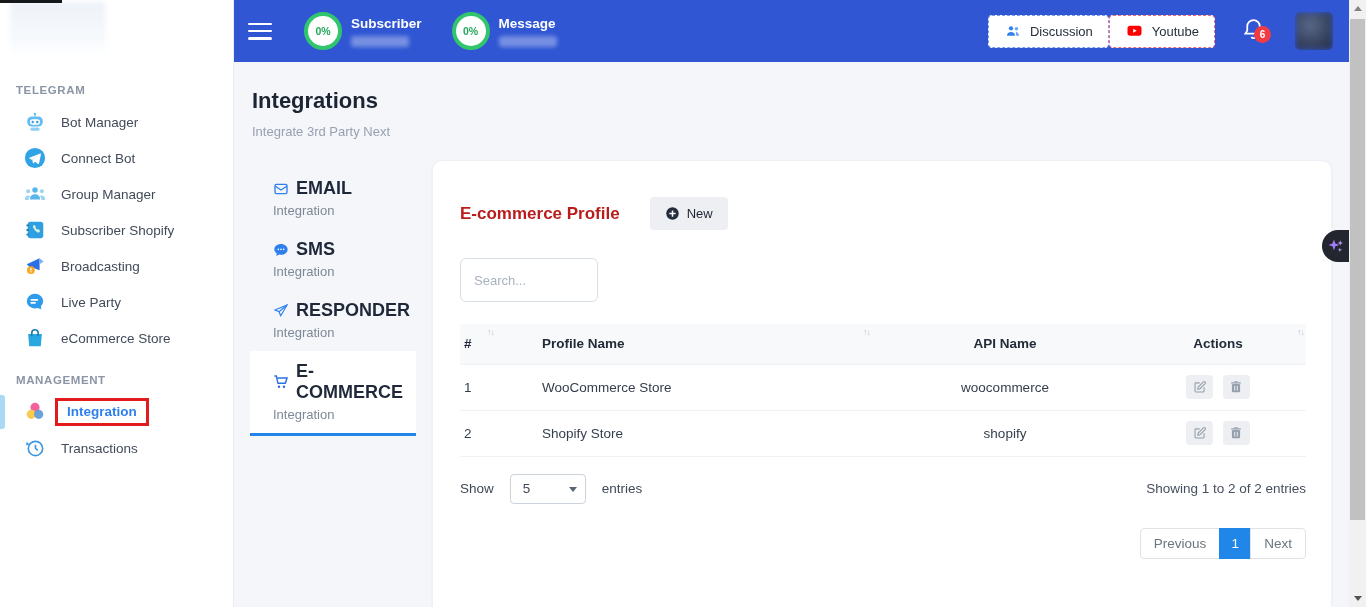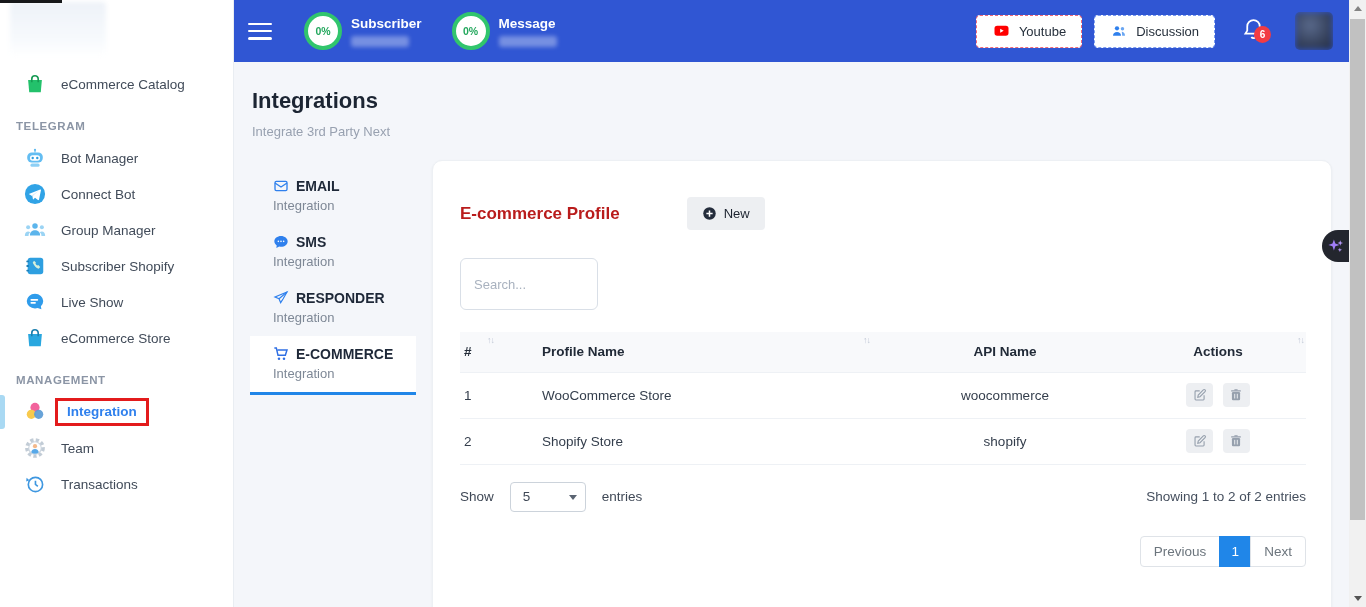--- a/index.html
+++ b/index.html
@@ -39,31 +39,31 @@
   .avatar { margin-left:24px; width:38px; height:38px; border-radius:5px; overflow:hidden; cursor:pointer; }
   .avatar-blur { width:100%; height:100%; background:radial-gradient(circle at 40% 35%, #5a6a8c 0%, #38445f 55%, #222b41 100%); filter:blur(3px); }
 
   
   .main { position:absolute; left:234px; top:62px; width:1115px; height:545px; background:#f4f6fa; overflow:hidden; }
   .page-title { position:absolute; left:18px; top:26px; font-size:22px; font-weight:bold; color:#1c2533; }
   .page-subtitle { position:absolute; left:18px; top:62px; font-size:13px; color:#98a1b0; }
 
   .subnav { position:absolute; left:16px; top:106px; width:166px; }
   .tab { padding:10px 0 11px 23px; cursor:pointer; }
-  .tab-row { display:flex; align-items:center; gap:7px; font-size:14px; font-weight:bold; color:#1e2838; }
+  .tab-row { display:flex; align-items:center; gap:7px; font-size:18px; font-weight:bold; color:#1e2838; }
   .tab-row svg { width:16px; height:16px; }
   .tab-sub { font-size:13px; color:#7e8896; margin-top:4px; }
   .tab.active { background:#fff; border-bottom:3px solid #2086e8; }
 
   .card { position:absolute; left:198px; top:98px; width:900px; height:560px; background:#fff; border:1px solid #edf0f4; border-radius:10px; box-shadow:0 1px 3px rgba(16,24,40,.05); padding:36px 27px 0 27px; }
   .panel-header { display:flex; align-items:center; gap:30px; }
   .panel-title { font-size:17px; font-weight:bold; color:#b91c1c; }
-  .new-btn { display:flex; align-items:center; gap:7px; background:#edeff2; border:none; border-radius:4px; height:33px; padding:0 15px; font-size:13px; color:#1c2330; cursor:pointer; font-family:inherit;margin-left:37px; }
+  .new-btn { display:flex; align-items:center; gap:7px; background:#edeff2; border:none; border-radius:4px; height:33px; padding:0 15px; font-size:13px; color:#1c2330; cursor:pointer; font-family:inherit; }
   .new-btn svg { width:15px; height:15px; }
-  .search-input { margin-top:28px; width:138px; height:52px; border:1px solid #d9dfe7; border-radius:6px; padding:0 13px; font-size:13px; color:#333; font-family:inherit; outline:none; display:block; }
+  .search-input { margin-top:28px; width:138px; height:44px; border:1px solid #d9dfe7; border-radius:6px; padding:0 13px; font-size:13px; color:#333; font-family:inherit; outline:none; display:block; }
   .search-input::placeholder { color:#a9b2bf; }
 
   table.grid { margin-top:22px; width:846px; border-collapse:collapse; table-layout:fixed; }
   .grid th { background:#f8f9fb; height:40px; font-size:13.5px; font-weight:bold; color:#222b38; text-align:left; position:relative; border-bottom:1px solid #eef1f5; }
   .grid th.c-num, .grid td.c-num { width:72px; padding-left:4px; }
   .grid th.c-profile, .grid td.c-profile { width:348px; padding-left:10px; }
   .grid th.c-api, .grid td.c-api { width:250px; text-align:center; }
   .grid th.c-actions, .grid td.c-actions { width:176px; text-align:center; }
   .grid td { height:46px; font-size:13.5px; color:#343e4c; border-bottom:1px solid #eef1f5; }
   .sort { position:absolute; top:3px; font-size:9px; color:#c2c9d6; letter-spacing:-1px; cursor:pointer; }
@@ -96,29 +96,20 @@
 </head>
 <body>
 
 <div class="screen">
 
   <aside class="sidebar">
     <div class="logo-blur"></div>
     <div class="black-bar"></div>
     <nav class="nav">
 
-      <div class="nav-item">
-        <span class="icn">
-          <svg viewBox="0 0 24 24">
-              <path d="M4.5 7.5h15l-1.2 13.5H5.7z" fill="#23c16b"></path>
-              <path d="M8.5 10V6.5a3.5 3.5 0 017 0V10" fill="none" stroke="#169a52" stroke-width="1.8"></path>
-            </svg>
-        </span>
-        <span class="lbl">eCommerce Catalog</span>
-      </div>
 
       <div class="section-label">TELEGRAM</div>
 
       <div class="nav-item">
         <span class="icn">
           <svg viewBox="0 0 24 24">
               <circle cx="12" cy="3.2" r="1.2" fill="#59b7ee"></circle>
               <rect x="11.4" y="3.8" width="1.2" height="2.2" fill="#59b7ee"></rect>
               <rect x="3.5" y="6" width="17" height="11" rx="5" fill="#63bdf2"></rect>
               <rect x="6.5" y="9" width="11" height="6" rx="3" fill="#fff"></rect>
@@ -160,26 +151,38 @@
               <rect x="2.5" y="11" width="3" height="2" rx="1" fill="#1c7fb8"></rect>
               <rect x="2.5" y="16" width="3" height="2" rx="1" fill="#1c7fb8"></rect>
               <path d="M9.5 8.5c2 4 3.5 5.5 6.5 6.5l1.7-2-2.1-2.1-1 .5c-1-.5-1.6-1.1-2.1-2.1l.5-1-2.1-2.1z" fill="#d7f0db"></path>
             </svg>
         </span>
         <span class="lbl">Subscriber Shopify</span>
       </div>
       <div class="nav-item">
         <span class="icn">
           <svg viewBox="0 0 24 24">
+              <path d="M3 10l14-6.5v13L9.5 14v3.3a1.6 1.6 0 01-3.2 0v-4z" fill="#2f6fe4"></path>
+              <path d="M17 3.5l4.5 3.5L17 10z" fill="#7eb3f5"></path>
+              <circle cx="7.5" cy="16.5" r="4.2" fill="#f7a821"></circle>
+              <rect x="6.9" y="13.9" width="1.3" height="3.2" rx=".6" fill="#fff"></rect>
+              <circle cx="7.5" cy="18.4" r=".8" fill="#fff"></circle>
+            </svg>
+        </span>
+        <span class="lbl">Broadcasting</span>
+      </div>
+      <div class="nav-item">
+        <span class="icn">
+          <svg viewBox="0 0 24 24">
               <path d="M12 3a9 8 0 00-9 8 9 8 0 009 8c1 0 2-.1 2.9-.4L19 20l-.6-3.3A8 8 0 0021 11a9 8 0 00-9-8z" fill="#2f9ceb"></path>
               <rect x="7" y="8.6" width="8.5" height="1.9" rx=".95" fill="#fff"></rect>
               <rect x="7" y="12" width="6" height="1.9" rx=".95" fill="#fff"></rect>
             </svg>
         </span>
-        <span class="lbl">Live Show</span>
+        <span class="lbl">Live Party</span>
       </div>
       <div class="nav-item">
         <span class="icn">
           <svg viewBox="0 0 24 24">
               <path d="M4.5 7.5h15l-1.2 13.5H5.7z" fill="#29a7df"></path>
               <path d="M8.5 10V6.5a3.5 3.5 0 017 0V10" fill="none" stroke="#1b7fae" stroke-width="1.8"></path>
             </svg>
         </span>
         <span class="lbl">eCommerce Store</span>
       </div>
@@ -189,32 +192,20 @@
       <div class="nav-item active">
         <span class="active-bar"></span>
         <span class="icn">
           <svg viewBox="0 0 24 24">
               <circle cx="12" cy="7" r="5" fill="#f2639c"></circle>
               <circle cx="8" cy="14.5" r="5" fill="#f8ca4d"></circle>
               <circle cx="16" cy="14.5" r="5" fill="#5b9bd5" fill-opacity=".92"></circle>
             </svg>
         </span>
         <span class="lbl red-box">Integration</span>
-      </div>
-      <div class="nav-item">
-        <span class="icn">
-          <svg viewBox="0 0 24 24">
-              <circle cx="12" cy="12" r="8.5" fill="none" stroke="#c2ccd6" stroke-width="4.5" stroke-dasharray="3.4 2.4"></circle>
-              <circle cx="12" cy="12" r="7.5" fill="#cdd6df"></circle>
-              <circle cx="12" cy="12" r="6.2" fill="#fff"></circle>
-              <circle cx="12" cy="10" r="2.3" fill="#f3b98c"></circle>
-              <path d="M7.8 16.5c.6-2.2 2.2-3.3 4.2-3.3s3.6 1.1 4.2 3.3a6.2 6.2 0 01-8.4 0z" fill="#57a8e8"></path>
-            </svg>
-        </span>
-        <span class="lbl">Team</span>
       </div>
       <div class="nav-item">
         <span class="icn">
           <svg viewBox="0 0 24 24" fill="none">
               <circle cx="12.5" cy="12.5" r="7.8" stroke="#3e97e0" stroke-width="1.8"></circle>
               <path d="M12.5 8.5v4l2.6 2" stroke="#3e97e0" stroke-width="1.8"></path>
               <path d="M2.8 5.2l3.2 2.6-3.6 1.4z" fill="#3e97e0"></path>
             </svg>
         </span>
         <span class="lbl">Transactions</span>
@@ -239,39 +230,39 @@
     <div class="stat">
       <div class="ring">0%</div>
       <div class="stat-col">
         <span class="stat-label">Message</span>
         <span class="stat-redacted"></span>
       </div>
     </div>
 
     <div class="tb-spacer"></div>
 
-    <button class="tb-btn yt">
-      <span style="display:flex;">
-          <svg viewBox="0 0 24 24" width="19" height="14">
-            <rect x="0" y="3" width="24" height="17" rx="4.5" fill="#ff0000"></rect>
-            <path d="M9.8 8l6 3.5-6 3.5z" fill="#fff"></path>
-          </svg>
-        </span>
-      <span>Youtube</span>
-    </button>
     <button class="tb-btn disc">
       <span style="display:flex;">
           <svg viewBox="0 0 24 24" width="18" height="16" fill="#2f80ed">
             <circle cx="9" cy="8" r="3.2"></circle>
             <path d="M3 19c0-3.3 2.7-5.4 6-5.4s6 2.1 6 5.4z"></path>
             <circle cx="17.2" cy="8.5" r="2.6" fill="#6aa6f2"></circle>
             <path d="M16.2 13.3c2.8.3 4.8 2.3 4.8 5.7h-4.2z" fill="#6aa6f2"></path>
           </svg>
         </span>
       <span>Discussion</span>
+    </button>
+    <button class="tb-btn yt">
+      <span style="display:flex;">
+          <svg viewBox="0 0 24 24" width="19" height="14">
+            <rect x="0" y="3" width="24" height="17" rx="4.5" fill="#ff0000"></rect>
+            <path d="M9.8 8l6 3.5-6 3.5z" fill="#fff"></path>
+          </svg>
+        </span>
+      <span>Youtube</span>
     </button>
 
     <div class="bell-wrap">
       <svg viewBox="0 0 24 24" fill="none" stroke="#fff" stroke-width="1.7">
           <path d="M18 14v-4a6 6 0 10-12 0v4l-1.8 3h15.6z"></path>
           <path d="M10 20a2.2 2.2 0 004 0"></path>
         </svg>
       <span class="badge">6</span>
     </div>
 

